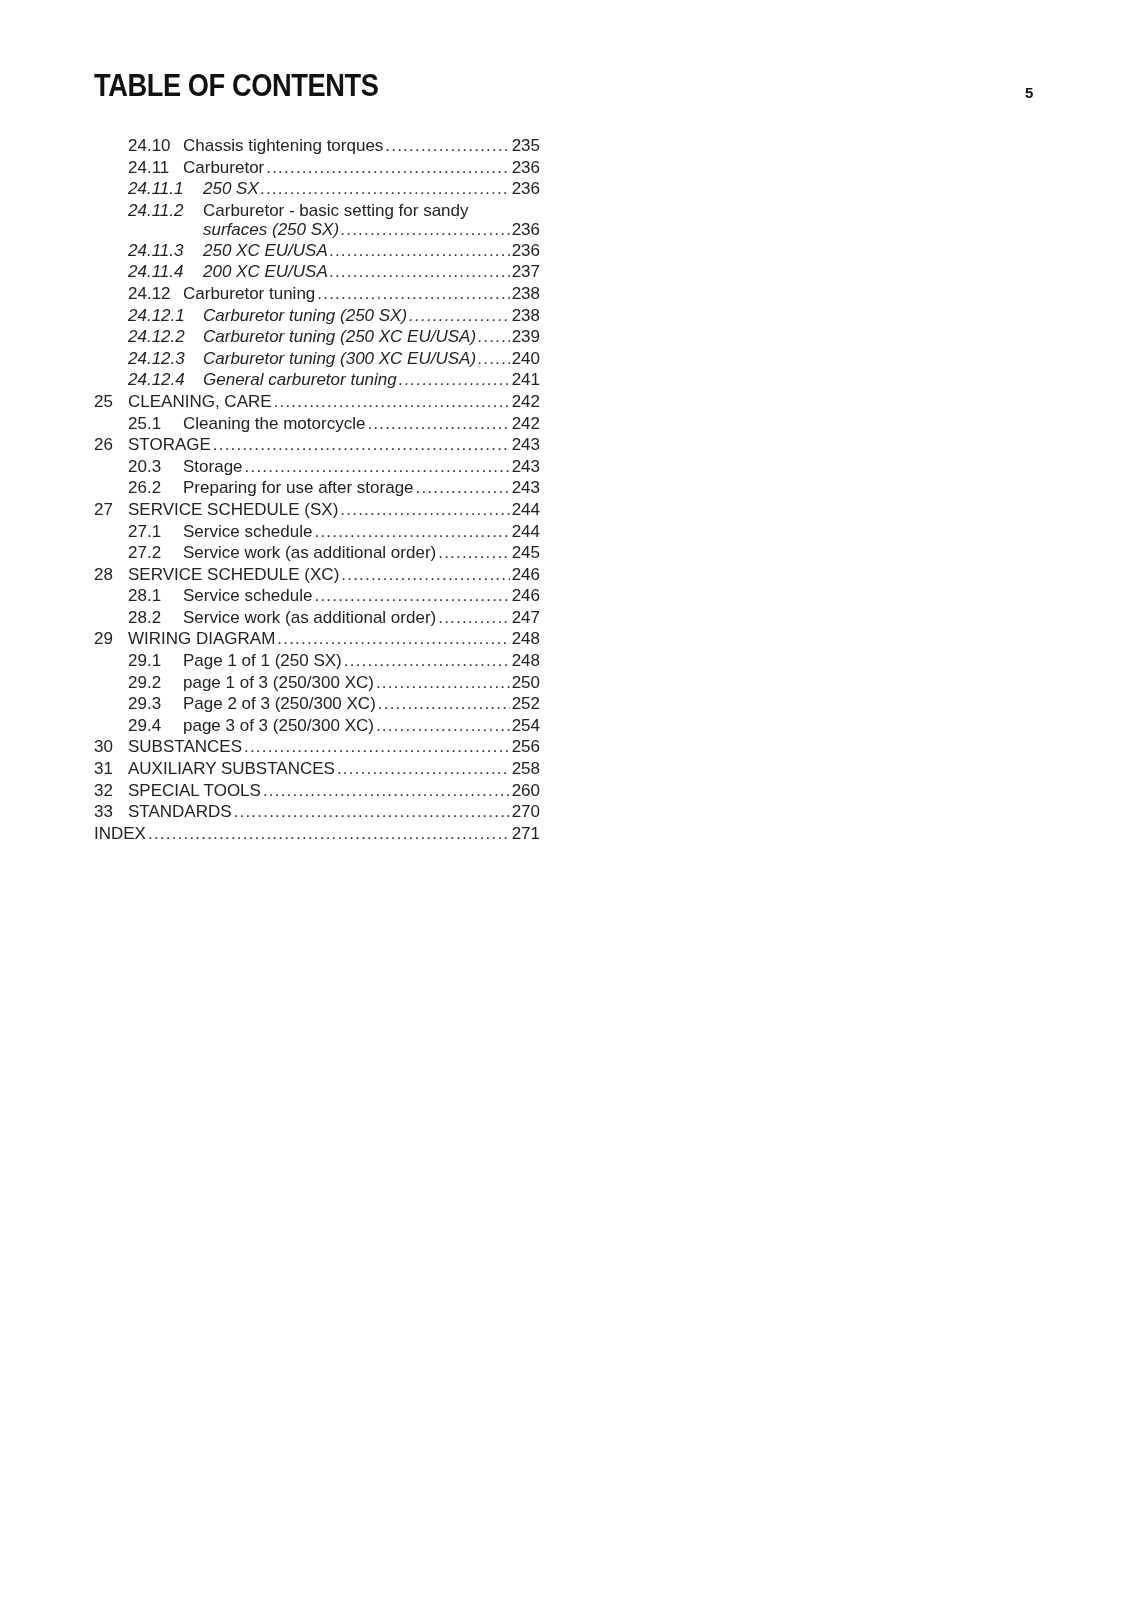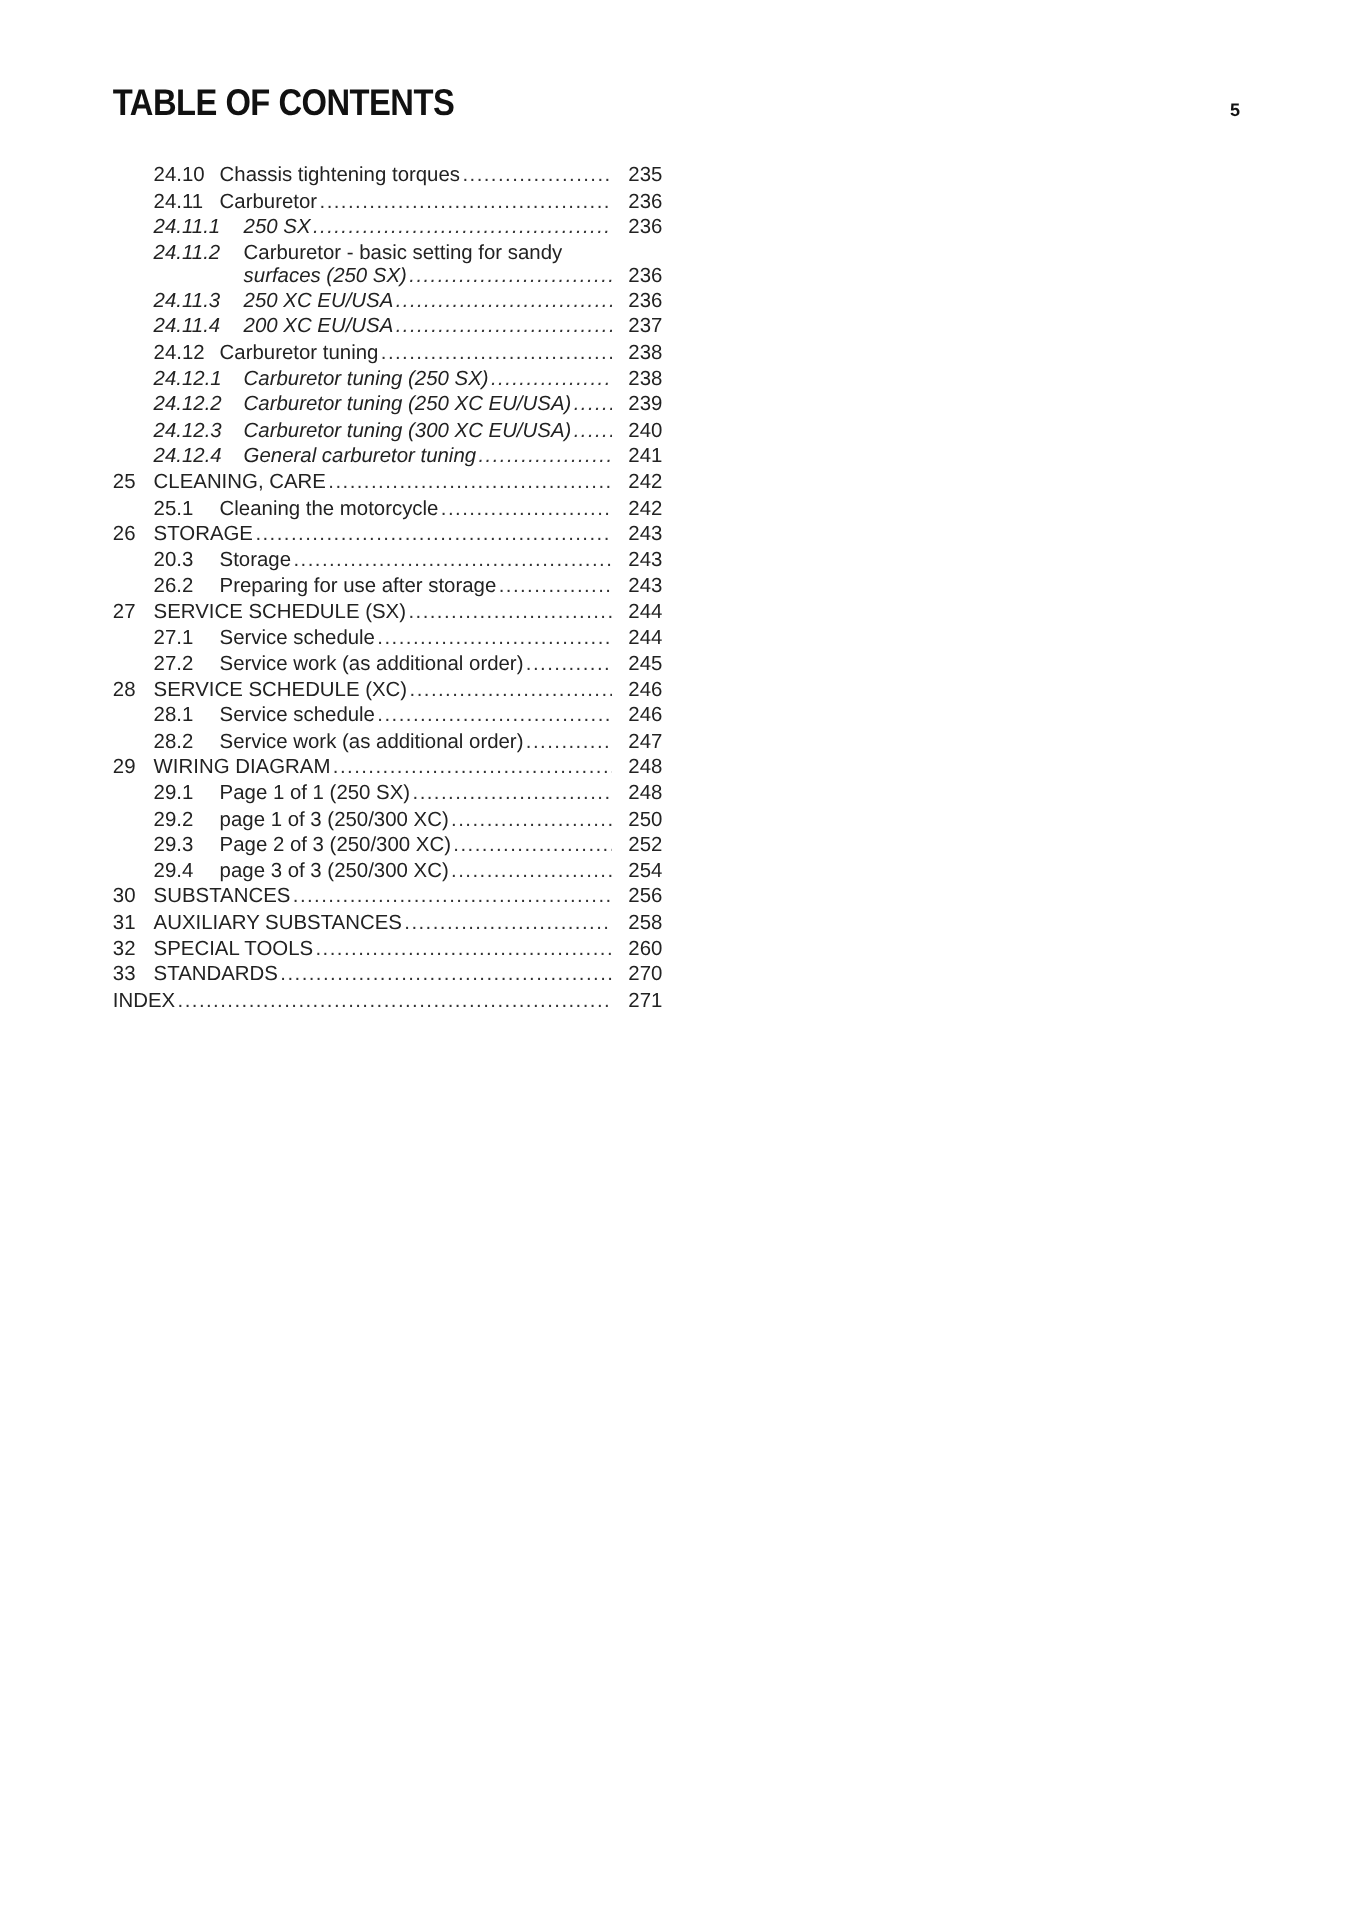--- a/index.html
+++ b/index.html
@@ -7,21 +7,21 @@
   .title { position:absolute; left:94px; top:68px; font-family:"Liberation Sans", sans-serif; font-weight:bold; font-size:31px; letter-spacing:-0.5px; color:#111; transform:scaleX(0.88); transform-origin:left top; margin:0; }
   .pagenum { position:absolute; left:1025px; top:84px; font-weight:bold; font-size:15px; color:#111; }
   .toc { position:absolute; left:94px; top:135px; width:458px; }
   .row { position:relative; height:21.6px; font-size:17px; line-height:21.6px; color:#222; white-space:nowrap; }
   .row.two { height:40px; }
   .num { position:absolute; top:0; }
   .lbl { position:absolute; top:0; right:42px; display:flex; }
   .lbl .t { background:#fff; padding-right:2px; }
   .lbl .dots { flex:1; overflow:hidden; letter-spacing:1.2px; color:#333; }
   .lbl .dots::before { content:"........................................................................................................................................"; }
-  .pg { position:absolute; right:0; top:0;text-align:center; }
+  .pg { position:absolute; right:12px; top:0;text-align:center; }
   .two .l1 { position:absolute; top:0; }
   .two .lbl, .two .pg { top:19px; }
   .lvl0 .num { left:0; } .lvl0 .lbl { left:34px; }
   .lvl1 .num { left:34px; } .lvl1 .lbl { left:89px; }
   .lvl2 .num { left:34px;font-style:italic; } .lvl2 .lbl { left:109px;font-style:italic; }
   .idx .lbl { left:0; }
 </style>
 </head>
 <body>
 

